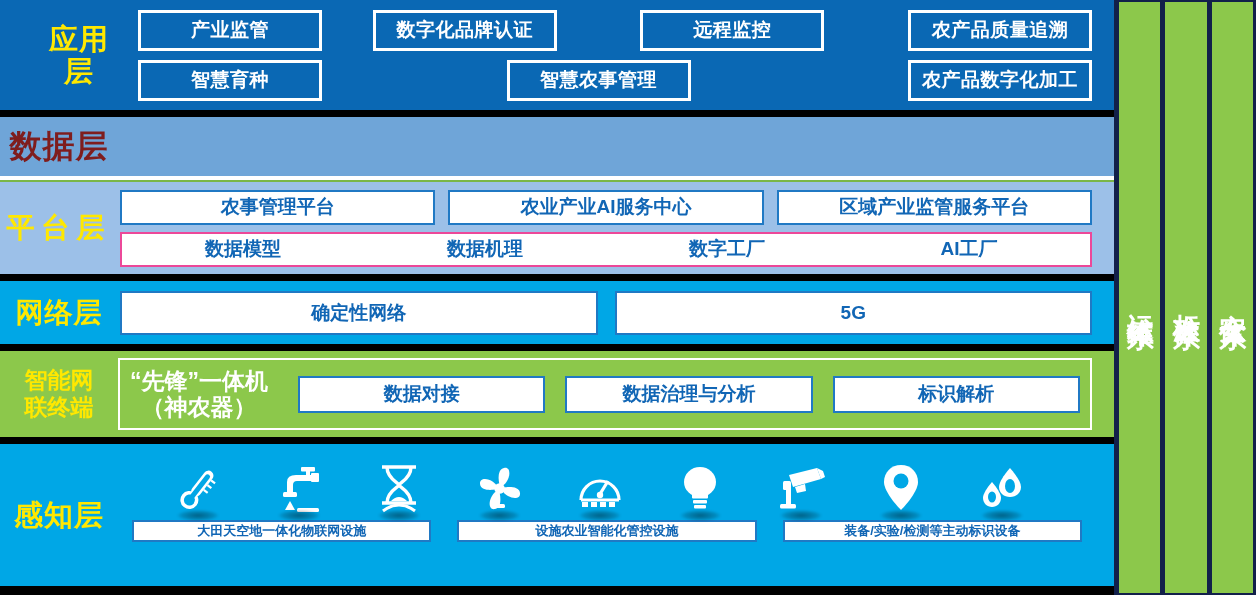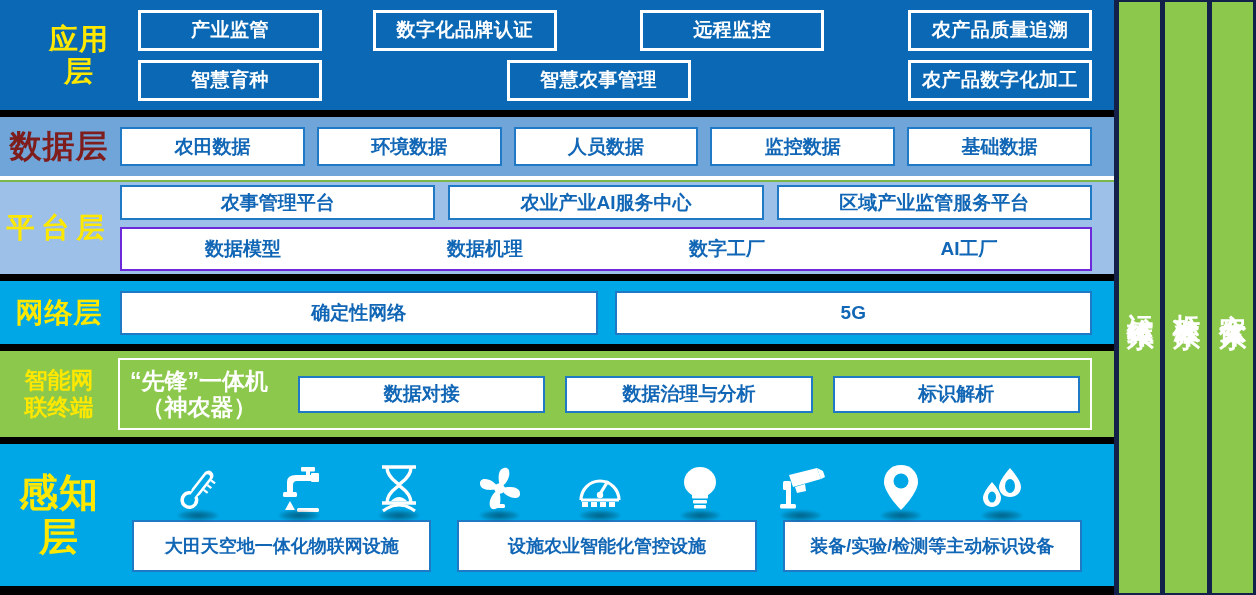--- a/index.html
+++ b/index.html
@@ -114,24 +114,24 @@
     border:2px solid #2079c4;
     color:#1166b5;
     font-size:19px;font-weight:bold;
     display:flex;align-items:center;justify-content:center;
     white-space:nowrap;
   }
   .plat-row.top .plat-box{flex:1 1 0;}
   .plat-row.bottom{gap:0;}
   .plat-wide{
     flex:1 1 auto;
-    height:44px;
+    height:35px;
     box-sizing:border-box;
     background:#ffffff;
-    border:2px solid #6d28d9;
+    border:2px solid #ec4899;
     display:flex;align-items:center;
   }
   .plat-wide span{
     flex:1 1 0;text-align:center;
     color:#1166b5;font-size:19px;font-weight:bold;white-space:nowrap;
   }
 
   
   #layer-network{
     background:#00a7e6;
@@ -190,21 +190,21 @@
     white-space:nowrap;
   }
 
   
   #layer-sense{
     background:#00a7e6;
     height:130px;
     border-bottom:9px solid #000;
     flex:1 1 auto;
   }
-  #layer-sense .layer-label{color:#ffe800;font-size:39px;align-items:center;}
+  #layer-sense .layer-label{color:#ffe800;font-size:29px;align-items:center;}
   #layer-sense .layer-body{
     padding:0 22px 0 0;
     justify-content:flex-start;
   }
   .icon-row{
     display:flex;align-items:flex-end;justify-content:space-around;
     height:72px;
     padding:4px 40px 0 30px;
   }
   .sense-icon{
@@ -216,24 +216,24 @@
   .sense-icon::after{
     content:"";
     position:absolute;left:14%;bottom:-1px;width:72%;height:11px;
     background:radial-gradient(ellipse at center, rgba(0,0,0,.42) 0%, rgba(0,0,0,.16) 55%, rgba(0,0,0,0) 72%);
     filter:blur(1.2px);
   }
   .sense-boxes{
     display:flex;gap:26px;padding:0 10px 6px 14px;
   }
   .sense-box{
-    flex:1 1 0;height:52px;
+    flex:1 1 0;height:22px;
     box-sizing:border-box;
     background:#ffffff;border:2px solid #2079c4;
-    color:#1166b5;font-size:18px;font-weight:bold;
+    color:#1166b5;font-size:13px;font-weight:bold;
     display:flex;align-items:center;justify-content:center;
     white-space:nowrap;
   }
 
   
   #pillars{
     position:absolute;top:0;right:0;
     width:142px;height:595px;
     background:#12204a;
     display:flex;gap:5px;
@@ -274,27 +274,20 @@
         <div class="app-row">
           <div class="app-box app-c0">智慧育种</div>
           <div class="app-box app-c1">智慧农事管理</div>
           <div class="app-box app-c3">农产品数字化加工</div>
         </div>
       </div>
     </div>
 
     <div class="layer" id="layer-data">
       <div class="layer-label">数据层</div>
-      <div class="layer-body">
-        <div class="data-box">农田数据</div>
-        <div class="data-box">环境数据</div>
-        <div class="data-box">人员数据</div>
-        <div class="data-box">监控数据</div>
-        <div class="data-box">基础数据</div>
-      </div>
     </div>
 
     <div class="layer" id="layer-platform">
       <div class="layer-label">平台层</div>
       <div class="layer-body">
         <div class="plat-row top">
           <div class="plat-box">农事管理平台</div>
           <div class="plat-box">农业产业AI服务中心</div>
           <div class="plat-box">区域产业监管服务平台</div>
         </div>

